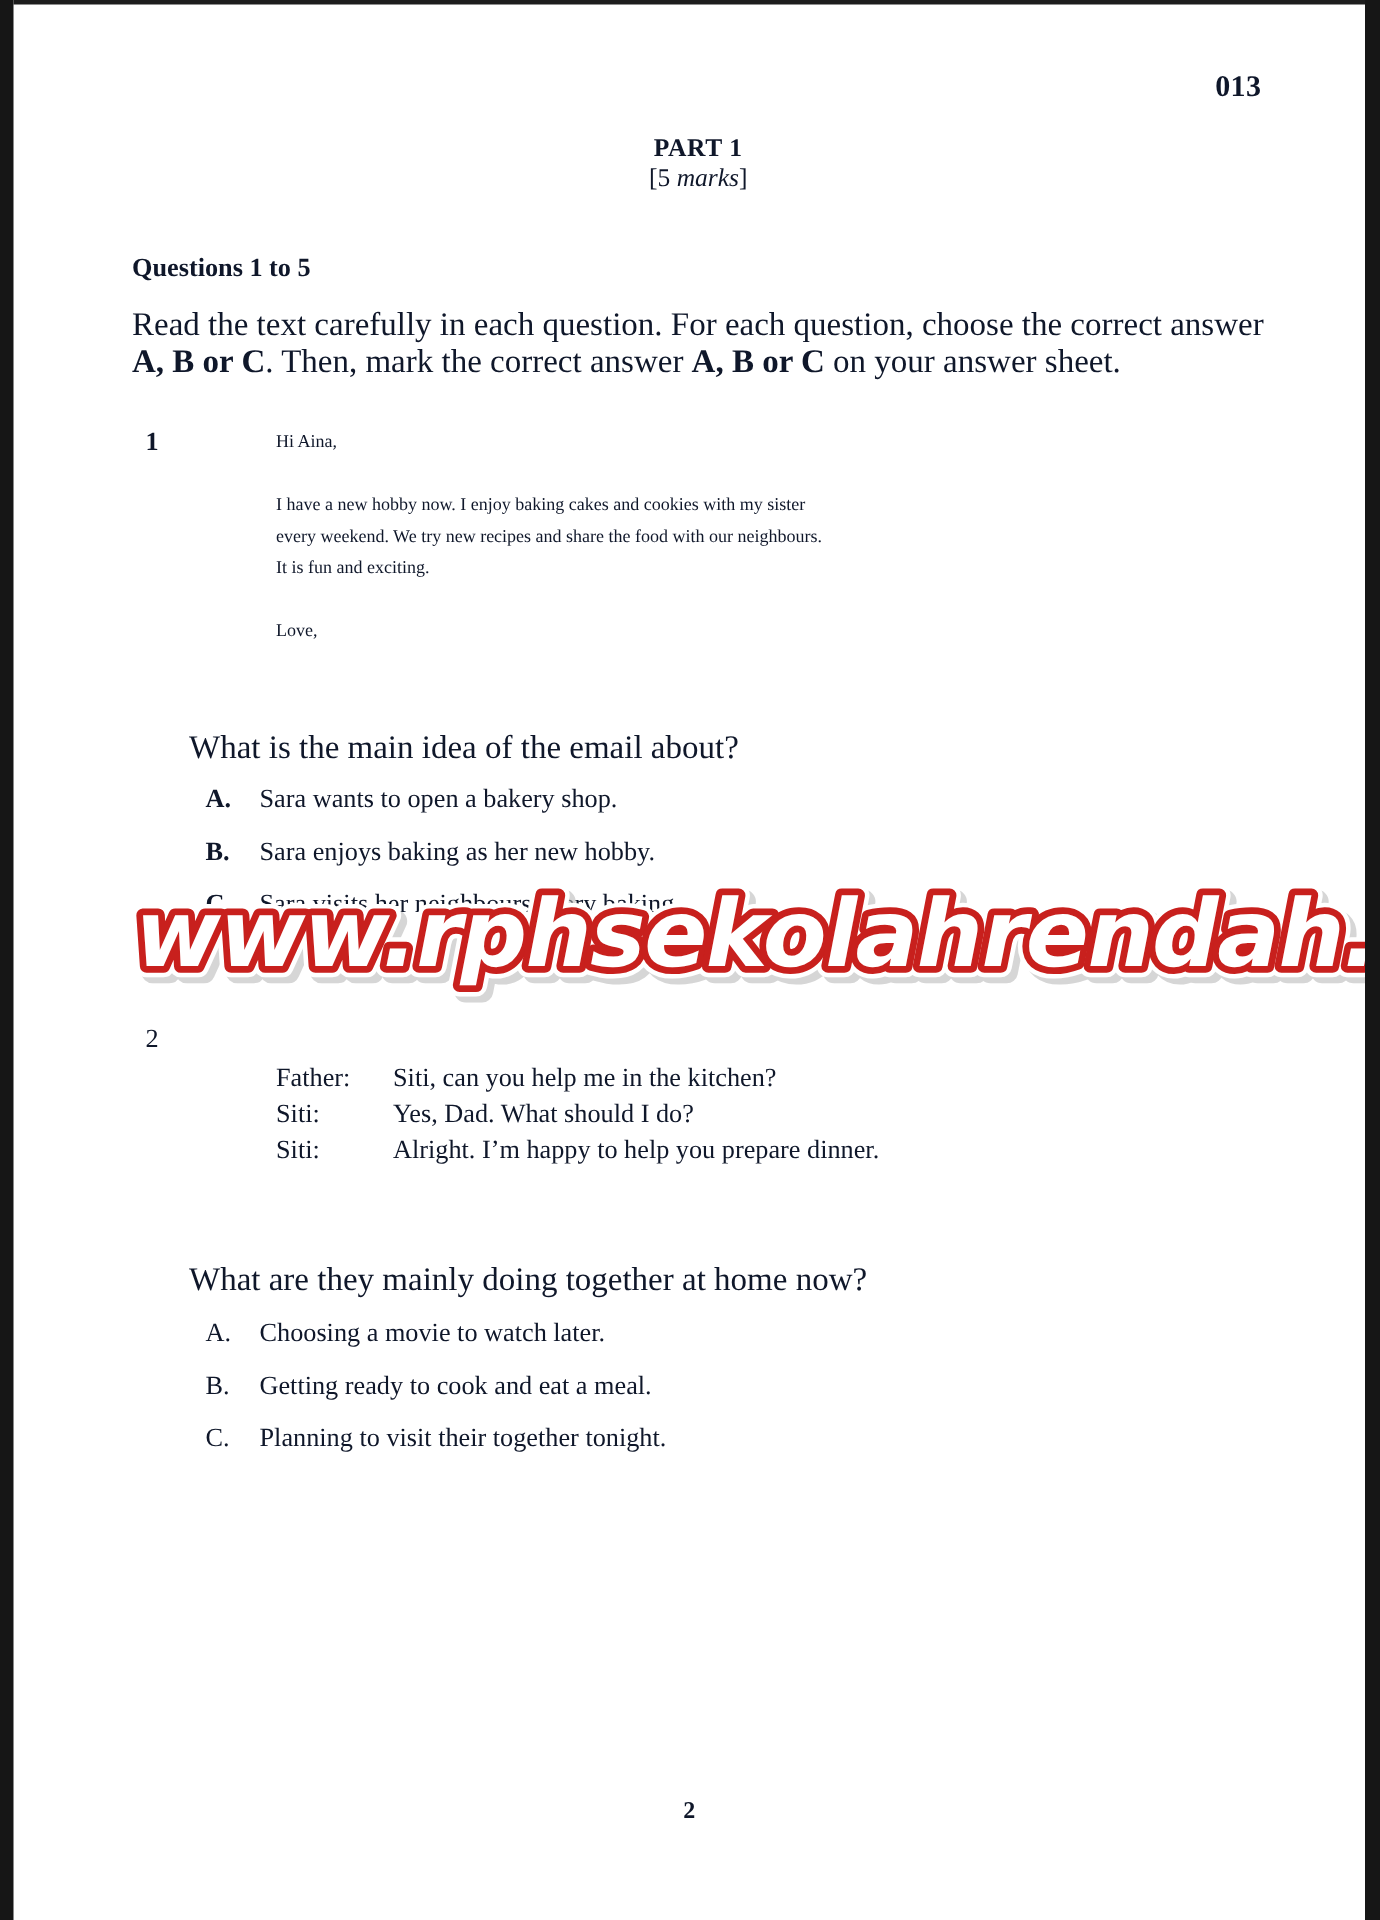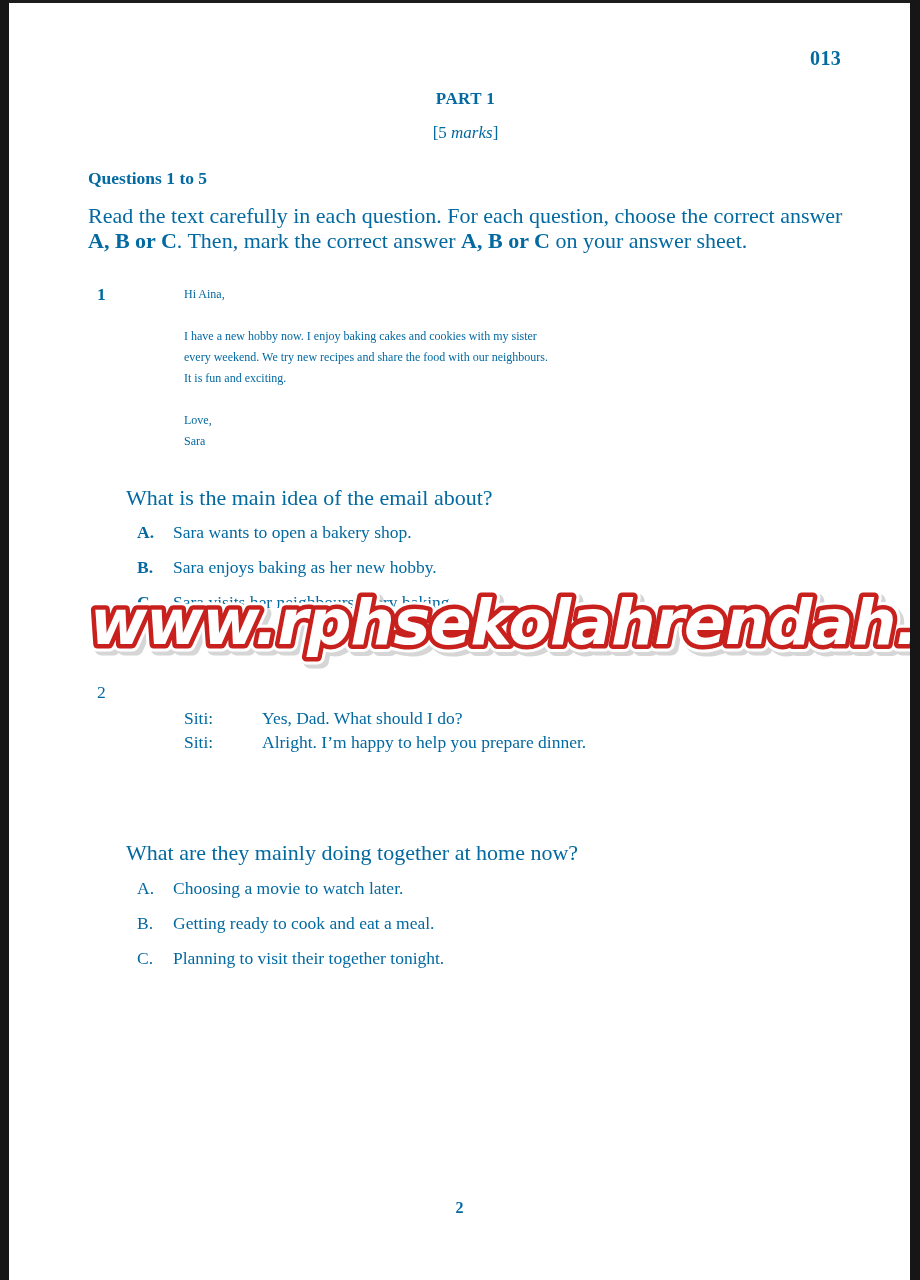--- a/index.html
+++ b/index.html
@@ -7,21 +7,21 @@
     padding: 0;
     background: #ffffff;
   }
   #page {
     position: relative;
     width: 920px;
     height: 1280px;
     background: #ffffff;
     overflow: hidden;
     font-family: "Liberation Serif", "DejaVu Serif", serif;
-    color: #0369a1;
+    color: #0f172a;
   }
   
   .edge {
     position: absolute;
     top: 0;
     bottom: 0;
     background: #161616;
     z-index: 5;
   }
   .edge-left  { left: 0;  width: 9px; }
@@ -58,21 +58,21 @@
     top: 86px;
     text-align: center;
   }
   .part-title {
     font-weight: bold;
     font-size: 17px;
     letter-spacing: 0.4px;
   }
   .part-marks {
     font-size: 17px;
-    margin-top: 14px;
+    margin-top: 0;
   }
   .part-marks i { font-style: italic; }
 
   
   .q-head {
     position: absolute;
     left: 79px;
     top: 165px;
     font-weight: bold;
     font-size: 17.5px;
@@ -212,21 +212,20 @@
     <div class="qnum bold q1num">1</div>
 
     <div class="email">
       <div>Hi Aina,</div>
       <span class="gap"></span>
       <div>I have a new hobby now. I enjoy baking cakes and cookies with my sister</div>
       <div>every weekend.  We try new recipes and share the food with our neighbours.</div>
       <div>It is fun and exciting.</div>
       <span class="gap"></span>
       <div>Love,</div>
-      <div>Sara</div>
     </div>
 
     <div class="q-prompt q1-prompt">What is the main idea of the email about?</div>
 
     <div class="options q1-options">
       <div class="opt">
         <span class="letter b">A.</span>
         <span class="text">Sara wants to open a bakery shop.</span>
       </div>
       <div class="opt">
@@ -235,20 +234,23 @@
       </div>
       <div class="opt">
         <span class="letter b">C.</span>
         <span class="text">Sara visits her neighbours every baking.</span>
       </div>
     </div>
 
     <div class="qnum q2num">2</div>
 
     <div class="dialogue">
+      <div class="dline">
+        <span class="spk">Father:</span><span>Siti, can you help me in the kitchen?</span>
+      </div>
       <div class="dline">
         <span class="spk">Siti:</span><span>Yes, Dad. What should I do?</span>
       </div>
       <div class="dline">
         <span class="spk">Siti:</span><span>Alright. I’m happy to help you prepare dinner.</span>
       </div>
     </div>
 
     <div class="q-prompt q2-prompt">What are they mainly doing together at home now?</div>
 

